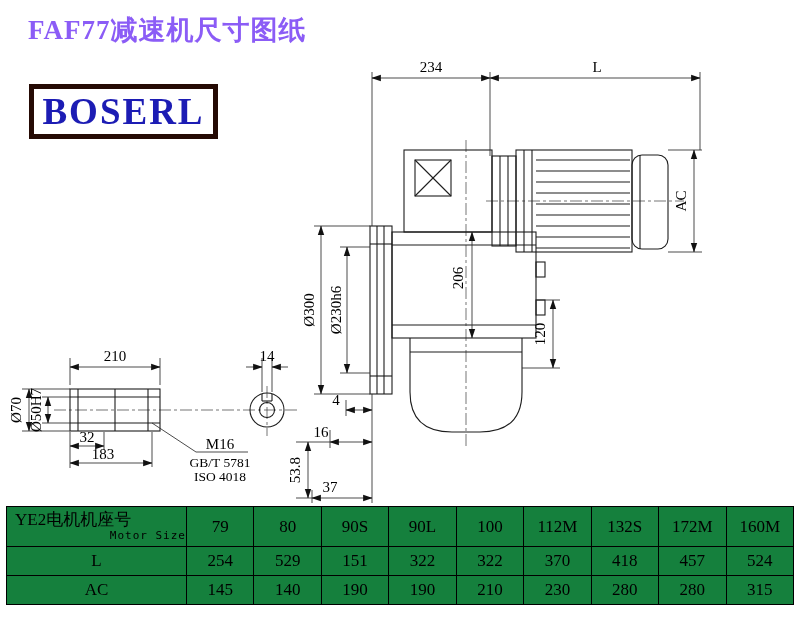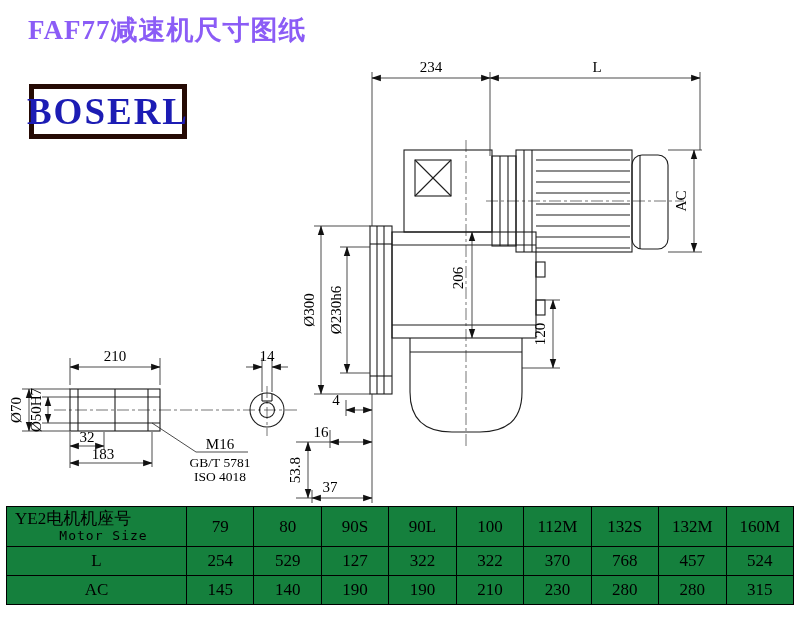--- a/index.html
+++ b/index.html
@@ -3,41 +3,41 @@
 <meta charset="utf-8">
 <style>
   * { margin:0; padding:0; box-sizing:border-box; }
   html,body { background:#ffffff; }
   body { width:800px; height:633px; font-family:"Liberation Serif", serif; position:relative; overflow:hidden; }
   .page { position:relative; width:800px; height:633px; background:#fff; }
 
   .title { position:absolute; left:28px; top:12px; font-size:27px; font-weight:bold;
            color:#8b5cf6; letter-spacing:1px; white-space:nowrap; }
 
-  .logo-box { position:absolute; left:29px; top:84px; width:158px; height:55px;
+  .logo-box { position:absolute; left:29px; top:84px; width:189px; height:55px;
               border:5px solid #250a04; background:#fff; display:flex;
               align-items:center; justify-content:center; }
   .logo-text { font-size:37px; font-weight:bold; color:#1c1cb4;
                font-family:"Liberation Serif", serif; letter-spacing:2px; line-height:1; }
 
   svg.drawing { position:absolute; left:0; top:0; }
   svg text { font-family:"Liberation Serif", serif; font-size:15px; fill:#000; }
   svg text.t13 { font-size:13.5px; }
   g.ol line, g.ol rect, g.ol path, g.ol circle { stroke:#1d1d1d; stroke-width:1.1; fill:none; }
   g.dl line, g.dl path, g.dl polyline { stroke:#2a2a2a; stroke-width:0.85; fill:none; }
   g.cl line { stroke:#3a3a3a; stroke-width:0.7; stroke-dasharray:12 3 3 3; }
 
   table.dim-table { position:absolute; left:6px; top:506px; width:788px;
                     border-collapse:collapse; table-layout:fixed; background:#15803d; }
   table.dim-table td { border:1px solid #000; text-align:center; font-size:17px;
                        color:#000; padding:0; height:29px; vertical-align:middle; }
   table.dim-table tr.hdr td { height:40px; }
   .hdr-cn { font-size:17px; text-align:left; padding-left:8px; line-height:1.15; }
-  .hdr-en { font-size:13px; font-family:"DejaVu Sans Mono", monospace;
-            text-align:center; padding-left:14px; letter-spacing:1px; line-height:1.15; }
+  .hdr-en { font-size:11px; font-family:"DejaVu Sans Mono", monospace;
+            text-align:right; padding-left:14px; letter-spacing:1px; line-height:1.15; }
 </style>
 </head>
 <body>
 
 <div class="page">
 
   <svg class="drawing" width="800" height="505" viewBox="0 0 800 505">
     <defs>
       <marker id="arw" viewBox="0 0 10 10" refX="9.5" refY="5" markerWidth="11" markerHeight="11" orient="auto-start-reverse">
         <path d="M0,1.6 L10,5 L0,8.4 Z" fill="#111"></path>
@@ -263,32 +263,32 @@
           <div class="hdr-cn">YE2电机机座号</div>
           <div class="hdr-en">Motor Size</div>
         </td>
         <td>79</td>
         <td>80</td>
         <td>90S</td>
         <td>90L</td>
         <td>100</td>
         <td>112M</td>
         <td>132S</td>
-        <td>132M</td>
+        <td>172M</td>
         <td>160M</td>
       </tr>
       <tr>
         <td>L</td>
         <td>254</td>
         <td>529</td>
-        <td>127</td>
+        <td>151</td>
         <td>322</td>
         <td>322</td>
         <td>370</td>
-        <td>768</td>
+        <td>418</td>
         <td>457</td>
         <td>524</td>
       </tr>
       <tr>
         <td>AC</td>
         <td>145</td>
         <td>140</td>
         <td>190</td>
         <td>190</td>
         <td>210</td>

